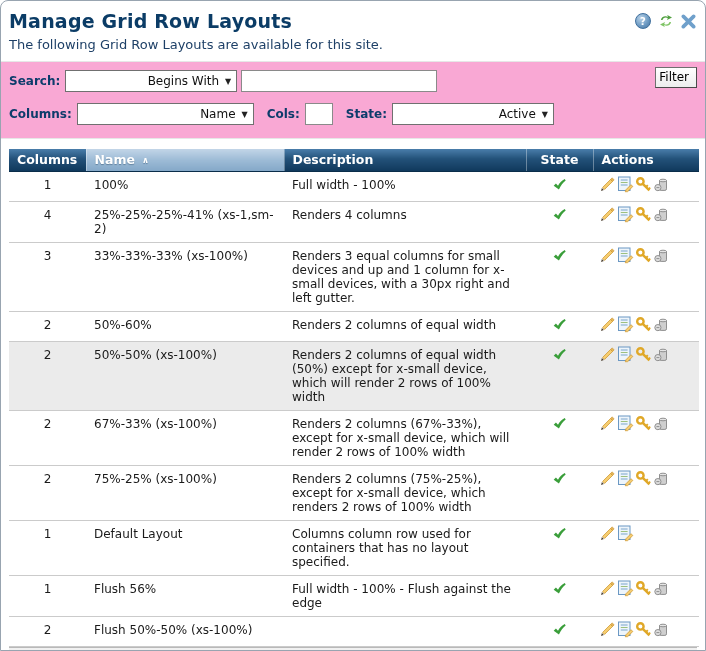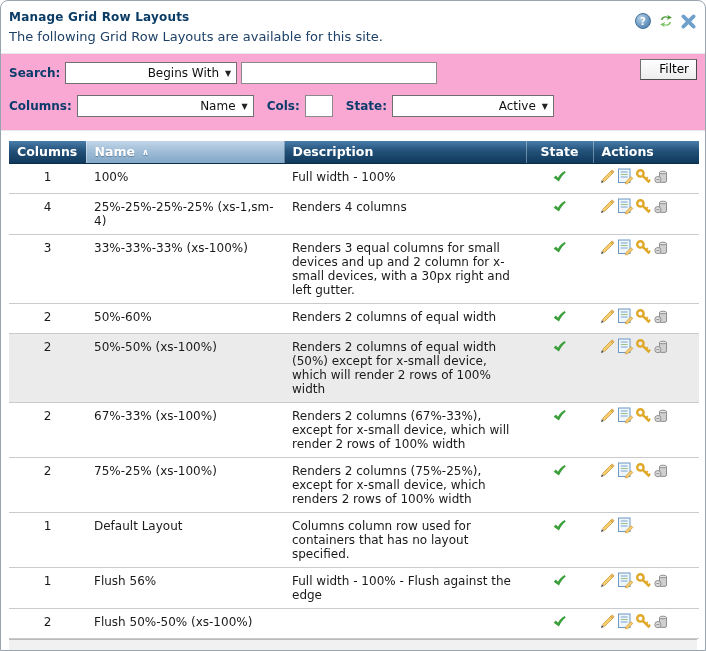--- a/index.html
+++ b/index.html
@@ -5,21 +5,21 @@
   * { box-sizing: border-box; margin: 0; padding: 0; }
   html,body { background:#fff; }
   body { width:706px; height:651px; font-family:"DejaVu Sans","Liberation Sans",sans-serif; overflow:hidden; }
   .dialog {
     width:706px; height:651px;
     border:1px solid #98a4b0; border-radius:8px 8px 0 0;
     background:#fff; overflow:hidden; position:relative;
   }
   
   .hdr { padding:9px 8px 0 8px; position:relative; }
-  .hdr-title { font-size:12px; font-weight:bold; color:#0b3c66; letter-spacing:.2px; }
+  .hdr-title { font-size:19px; font-weight:bold; color:#0b3c66; letter-spacing:.2px; }
   .hdr-sub { font-size:13px; color:#1e4067; margin-top:5px; }
   .hdr-icons { position:absolute; top:12px; right:9px; display:flex; gap:7px; align-items:center; }
   .help-bubble {
     width:16px; height:16px; border-radius:50%;
     background:radial-gradient(circle at 35% 30%, #b9d2e8, #6f9cc4 55%, #44729e);
     border:1px solid #3f6f9d; color:#fff; font-size:10px; font-weight:bold;
     display:flex; align-items:center; justify-content:center; cursor:pointer;
   }
   .icon-btn { cursor:pointer; display:inline-flex; }
   
@@ -34,21 +34,21 @@
   .tin { background:#fff; border:1px solid #8a8a8a; height:22px; font-size:12px; padding:0 4px;
          font-family:"DejaVu Sans","Liberation Sans",sans-serif; }
   .w-op { width:172px; }
   .w-query { width:196px; margin-left:4px; }
   .w-colsel { width:177px; }
   .w-cols { width:28px; }
   .w-state { width:162px; }
   .filter-btn { position:absolute; top:5px; right:8px; font-size:12px; color:#000;
     background:linear-gradient(#ffffff,#ededed); border:1px solid #6f6f6f;
     border-right-color:#4a4a4a; border-bottom-color:#4a4a4a;
-    padding:2px 7px 3px 18px; cursor:pointer; font-family:"DejaVu Sans","Liberation Sans",sans-serif; }
+    padding:2px 7px 3px 3px; cursor:pointer; font-family:"DejaVu Sans","Liberation Sans",sans-serif; }
   .gap { width:13px; }
   
   table.grid { border-collapse:collapse; table-layout:fixed; width:690px; margin:10px 8px 0 8px; }
   .grid thead th {
     height:22px; font-size:12.5px; font-weight:bold; color:#fff; text-align:left;
     padding:0 0 0 8px; vertical-align:middle; cursor:pointer;
     background:linear-gradient(to bottom,#497daa 0%,#235179 45%,#10395c 100%);
     border-bottom:1px solid #0a2d4a; border-left:1px solid rgba(255,255,255,.35);
   }
   .grid thead th:first-child { border-left:none; }
@@ -166,21 +166,21 @@
                 <path d="M11 11 L12.8 9.2 M13.4 13.4 L15.2 11.6" stroke="#e0a828" stroke-width="1.9"></path>
               </svg></span><span class="act"><svg width="17" height="17" viewBox="0 0 17 17">
                 <path d="M6.5 4.5 h7 v8.3 a1.6 1.6 0 0 1 -1.6 1.6 h-3.8 a1.6 1.6 0 0 1 -1.6 -1.6 Z" fill="#cfcfcf" stroke="#8f8f8f"></path>
                 <ellipse cx="10" cy="4.5" rx="3.5" ry="1.3" fill="#e6e6e6" stroke="#8f8f8f"></ellipse>
                 <circle cx="4.9" cy="11.6" r="3.1" fill="#dddddd" stroke="#8f8f8f"></circle>
                 <path d="M3.4 11.6 h3" stroke="#8f8f8f"></path>
               </svg></span></td>
         </tr>
         <tr>
           <td class="c-cols">4</td>
-          <td class="c-name">25%-25%-25%-25% (xs-1,sm-4)</td>
+          <td class="c-name">25%-25%-25%-41% (xs-1,sm-2)</td>
           <td class="c-desc">Renders 4 columns</td>
           <td class="c-state"><span class="check"><svg width="15" height="15" viewBox="0 0 16 16">
                 <path d="M1.8 9.2 L4.2 6.9 L6.4 9.3 C8.2 6.2 10.6 3.8 13.6 2.2 L14.6 3.8 C11.7 6.1 9.4 9.2 7.4 13.4 Z" fill="#3a9e3a"></path>
               </svg></span></td>
           <td class="c-actions"><span class="act"><svg width="17" height="17" viewBox="0 0 17 17">
                 <path d="M2 15 L2.9 12.1 L4.9 14.1 Z" fill="#4d4233"></path>
                 <path d="M3.6 11.4 L11.5 3.5 L13.5 5.5 L5.6 13.4 Z" fill="#f6cd70" stroke="#cf9a36" stroke-width="0.8"></path>
                 <path d="M11.5 3.5 L12.7 2.3 C13.4 1.6 15.4 3.6 14.7 4.3 L13.5 5.5 Z" fill="#e3b35a" stroke="#cf9a36" stroke-width="0.8"></path>
               </svg></span><span class="act"><svg width="17" height="17" viewBox="0 0 17 17">
                 <rect x="1.5" y="1" width="11.5" height="13.5" fill="#eef5fb" stroke="#6b98c4"></rect>
@@ -195,21 +195,21 @@
               </svg></span><span class="act"><svg width="17" height="17" viewBox="0 0 17 17">
                 <path d="M6.5 4.5 h7 v8.3 a1.6 1.6 0 0 1 -1.6 1.6 h-3.8 a1.6 1.6 0 0 1 -1.6 -1.6 Z" fill="#cfcfcf" stroke="#8f8f8f"></path>
                 <ellipse cx="10" cy="4.5" rx="3.5" ry="1.3" fill="#e6e6e6" stroke="#8f8f8f"></ellipse>
                 <circle cx="4.9" cy="11.6" r="3.1" fill="#dddddd" stroke="#8f8f8f"></circle>
                 <path d="M3.4 11.6 h3" stroke="#8f8f8f"></path>
               </svg></span></td>
         </tr>
         <tr>
           <td class="c-cols">3</td>
           <td class="c-name">33%-33%-33% (xs-100%)</td>
-          <td class="c-desc">Renders 3 equal columns for small devices and up and 2 column for x-small devices, with a 30px right and left gutter.</td>
+          <td class="c-desc">Renders 3 equal columns for small devices and up and 1 column for x-small devices, with a 30px right and left gutter.</td>
           <td class="c-state"><span class="check"><svg width="15" height="15" viewBox="0 0 16 16">
                 <path d="M1.8 9.2 L4.2 6.9 L6.4 9.3 C8.2 6.2 10.6 3.8 13.6 2.2 L14.6 3.8 C11.7 6.1 9.4 9.2 7.4 13.4 Z" fill="#3a9e3a"></path>
               </svg></span></td>
           <td class="c-actions"><span class="act"><svg width="17" height="17" viewBox="0 0 17 17">
                 <path d="M2 15 L2.9 12.1 L4.9 14.1 Z" fill="#4d4233"></path>
                 <path d="M3.6 11.4 L11.5 3.5 L13.5 5.5 L5.6 13.4 Z" fill="#f6cd70" stroke="#cf9a36" stroke-width="0.8"></path>
                 <path d="M11.5 3.5 L12.7 2.3 C13.4 1.6 15.4 3.6 14.7 4.3 L13.5 5.5 Z" fill="#e3b35a" stroke="#cf9a36" stroke-width="0.8"></path>
               </svg></span><span class="act"><svg width="17" height="17" viewBox="0 0 17 17">
                 <rect x="1.5" y="1" width="11.5" height="13.5" fill="#eef5fb" stroke="#6b98c4"></rect>
                 <line x1="3.8" y1="4" x2="10.6" y2="4" stroke="#7aa5cc"></line>

